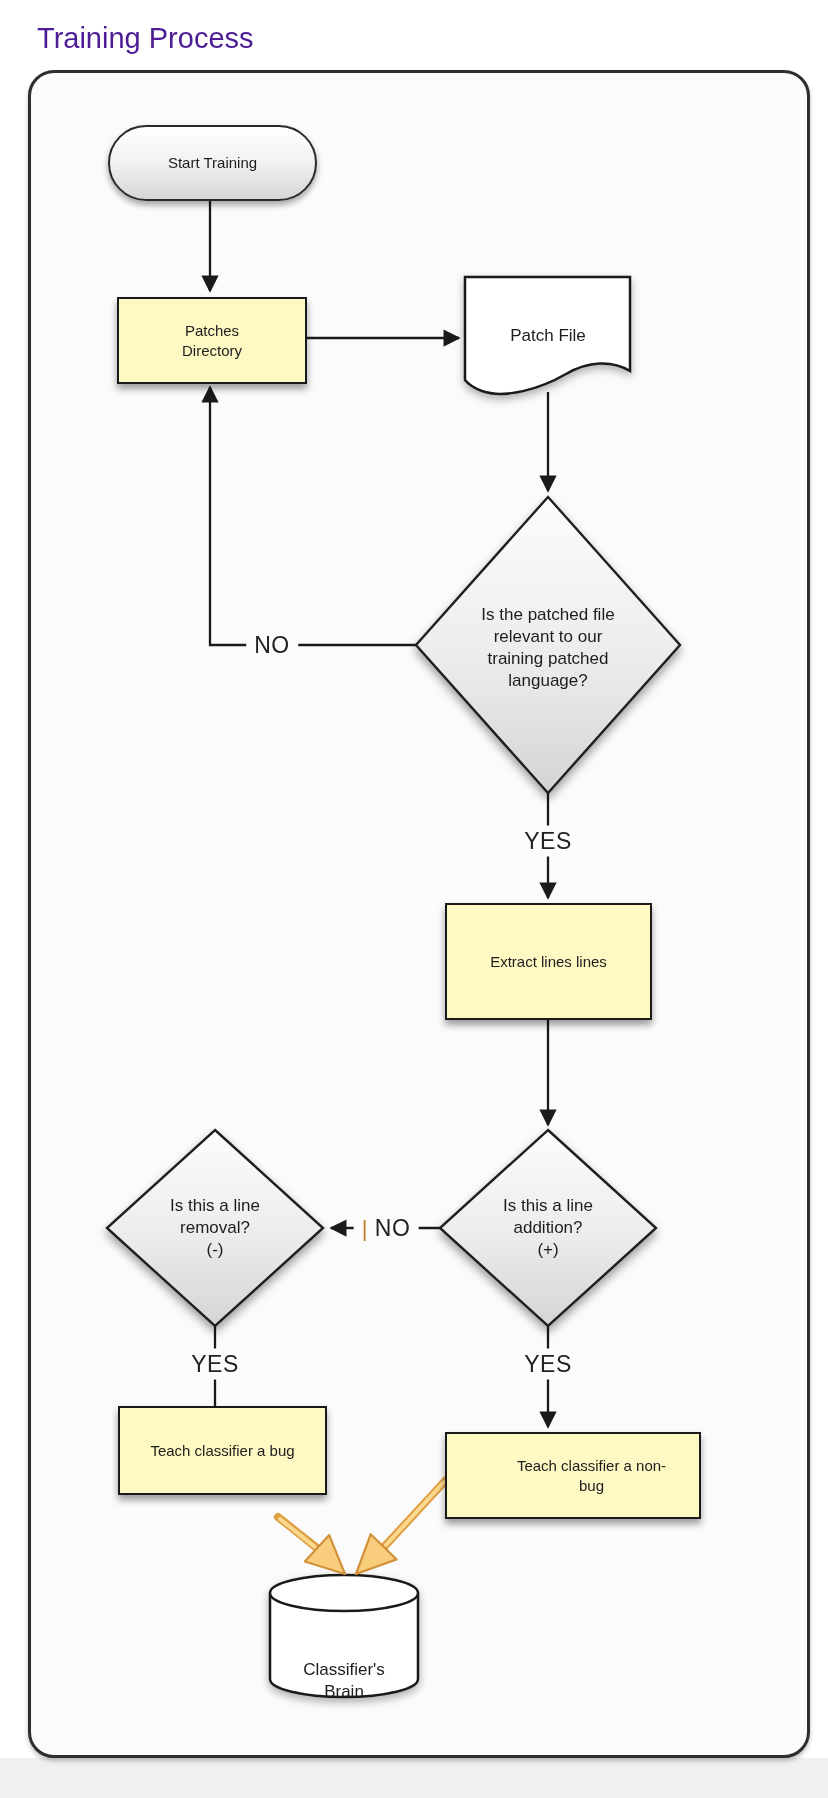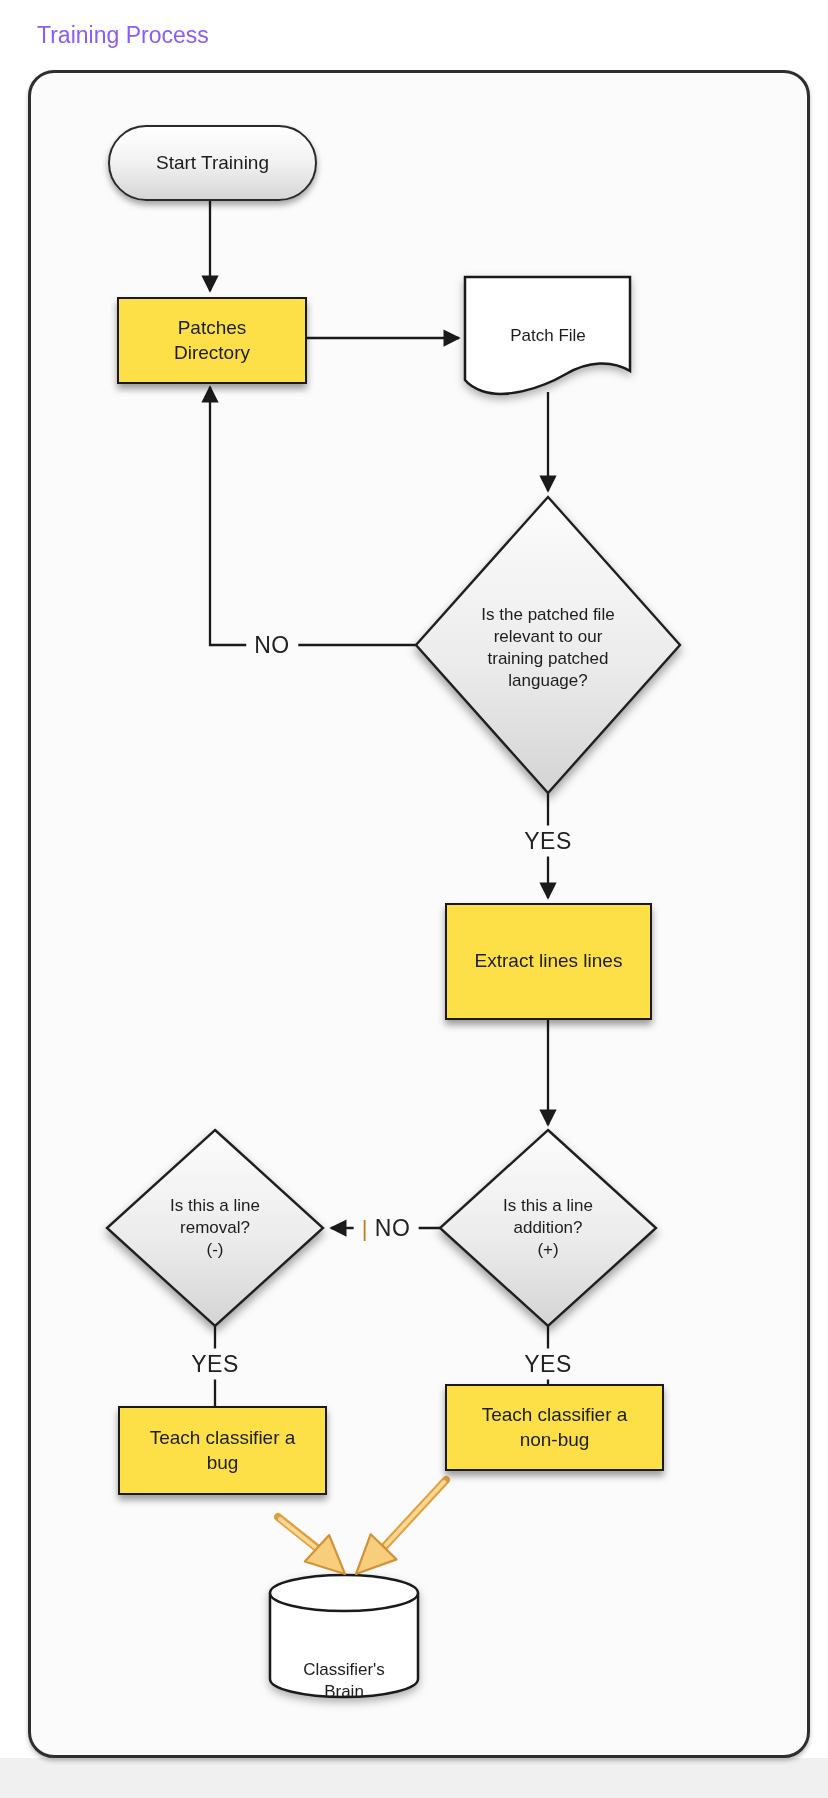--- a/index.html
+++ b/index.html
@@ -1,26 +1,26 @@
 <!DOCTYPE html>
 <html><head>
 <meta charset="utf-8">
 <style>
   html,body{margin:0;padding:0;background:#ffffff;}
   .stage{position:relative;width:828px;height:1798px;background:#ffffff;overflow:hidden;
          font-family:"Liberation Sans", sans-serif;color:#1d1d1d;}
   .bottom-strip{position:absolute;left:0;bottom:0;width:828px;height:40px;background:#f0f0f0;}
-  .page-title{position:absolute;left:37px;top:22px;font-size:23px;color:#8b5cf6;}
+  .page-title{position:absolute;left:37px;top:22px;font-size:29px;color:#4c1d95;}
   .frame{position:absolute;left:28px;top:70px;width:776px;height:1682px;
          border:3px solid #2e2e2e;border-radius:26px;background:#fbfbfb;
          box-shadow:0 3px 4px rgba(0,0,0,0.25);}
   svg.layer{position:absolute;left:0;top:0;}
   .node{position:absolute;display:flex;flex-direction:column;align-items:center;justify-content:center;
-        text-align:center;font-size:19px;line-height:1.3;color:#1d1d1d;}
-  .rect{background:#fde047;border:2.5px solid #1a1a1a;box-shadow:0 5px 7px rgba(0,0,0,0.38);}
+        text-align:center;font-size:15px;line-height:1.3;color:#1d1d1d;}
+  .rect{background:#fef9c3;border:2.5px solid #1a1a1a;box-shadow:0 5px 7px rgba(0,0,0,0.38);}
   .pill{border-radius:38px;border:2.5px solid #2a2a2a;
         background:linear-gradient(180deg,#ffffff 0%,#f2f2f2 48%,#d6d6d6 100%);
         box-shadow:0 4px 6px rgba(0,0,0,0.35);}
   .float-label{position:absolute;transform:translate(-50%,-50%);text-align:center;
                font-size:17px;line-height:1.3;}
   .edge-label{position:absolute;transform:translate(-50%,-50%);background:#fbfbfb;
               padding:2px 8px;font-size:23px;color:#222222;letter-spacing:0.5px;
               display:flex;align-items:center;}
   .pipe{color:#ba7e2a;margin-right:7px;font-size:22px;}
   .shadowed{filter:drop-shadow(0px 5px 5px rgba(0,0,0,0.38));}
@@ -94,21 +94,21 @@
   </div>
 
   <div class="node rect" style="left:445px;top:903px;width:203px;height:113px;">
     <span>Extract lines lines</span>
   </div>
 
   <div class="node rect" style="left:118px;top:1406px;width:205px;height:85px;">
     <span style="width:165px;">Teach classifier a bug</span>
   </div>
 
-  <div class="node rect" style="left:445px;top:1384px;width:215px;height:83px;">
+  <div class="node rect" style="left:445px;top:1432px;width:215px;height:83px;padding-left:37px;">
     <span style="width:165px;">Teach classifier a non-bug</span>
   </div>
 
   <div class="float-label" style="left:548px;top:336px;width:140px;">Patch File</div>
 
   <div class="float-label" style="left:548px;top:648px;width:142px;">Is the patched file relevant to our training patched language?</div>
 
   <div class="float-label" style="left:215px;top:1228px;width:120px;">
     <div>Is this a line removal?</div>
     <div>(-)</div>

